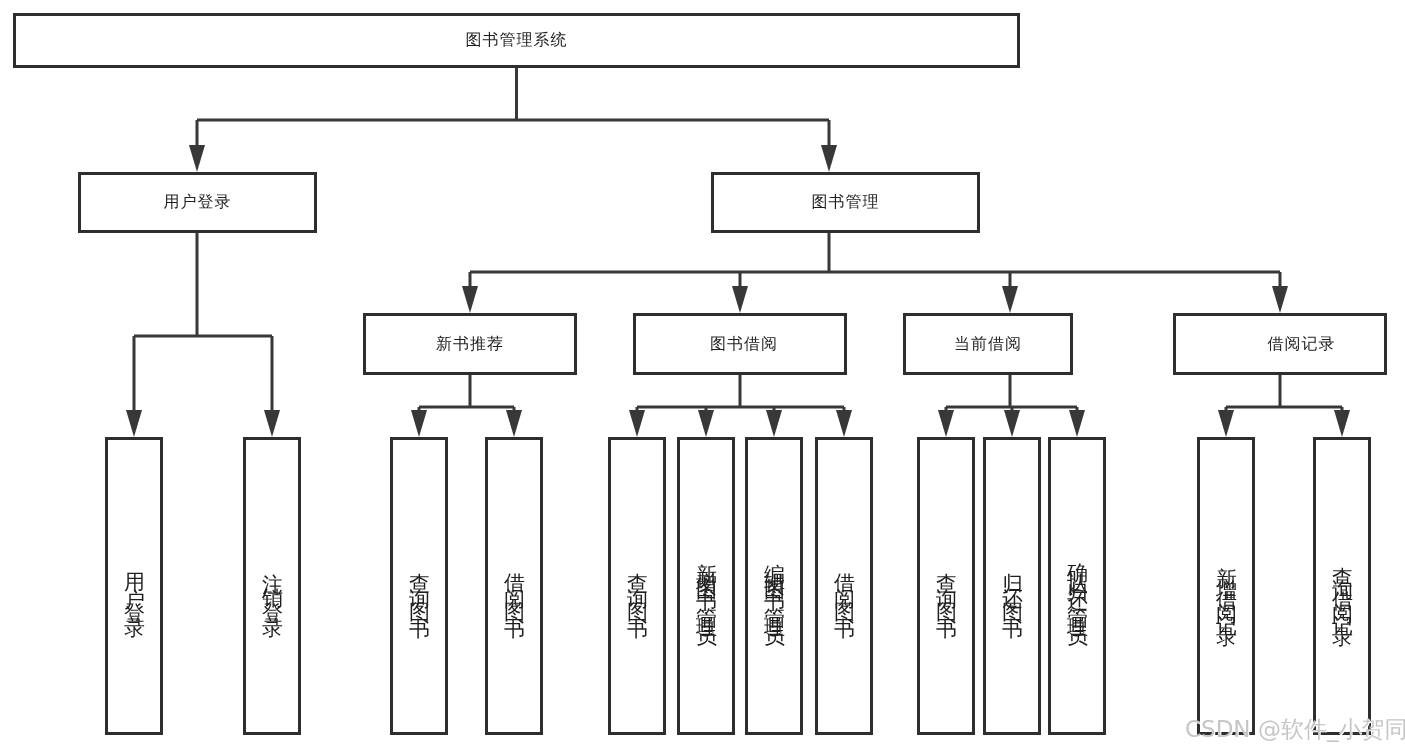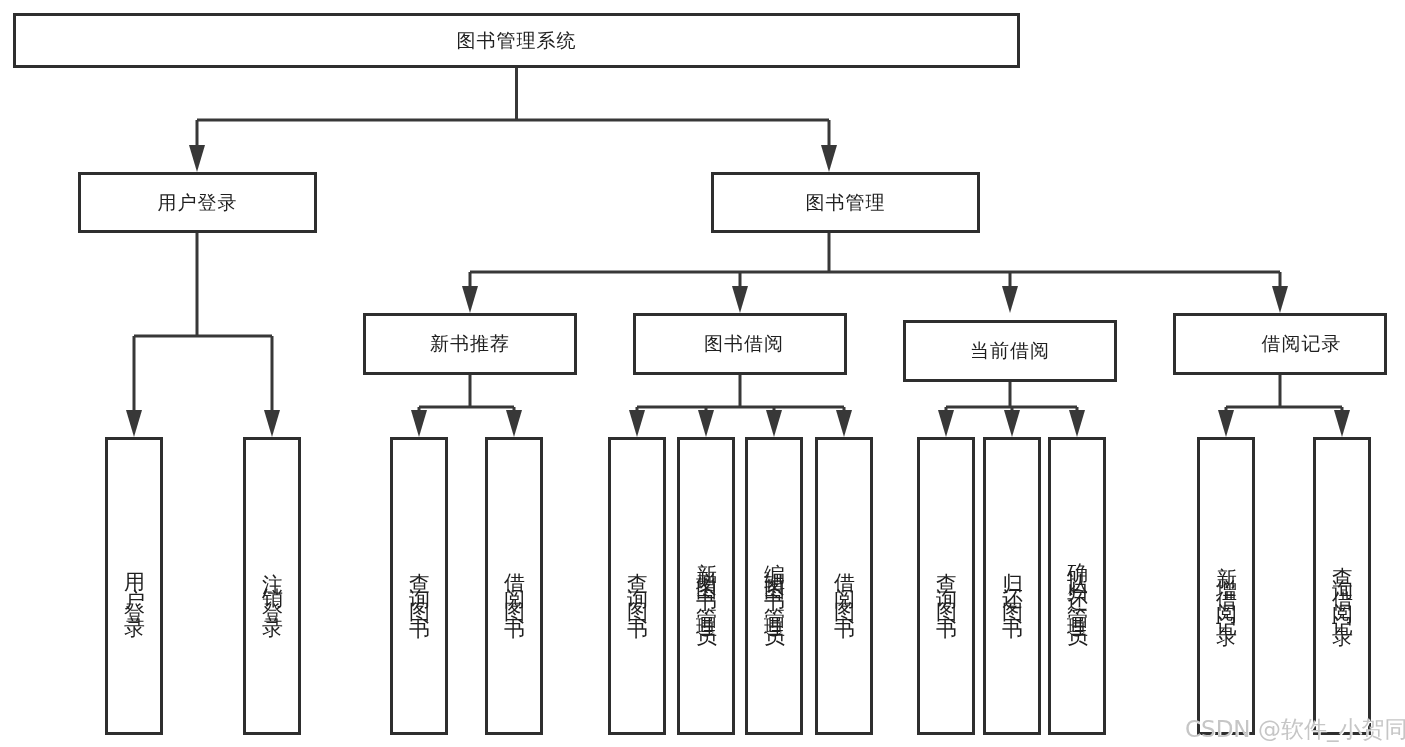--- a/index.html
+++ b/index.html
@@ -22,41 +22,41 @@
     box-sizing: border-box;
     border: 3px solid #2e2e2e;
     background: #ffffff;
     display: flex;
     align-items: center;
     justify-content: center;
     color: #1f1f1f;
     z-index: 2;
   }
   .node .hlabel {
-    font-size: 19px;
+    font-size: 16px;
     letter-spacing: 1px;
     white-space: nowrap;
   }
   .vbox .vlabel {
     writing-mode: vertical-rl;
     text-orientation: mixed;
     font-size: 21px;
     line-height: 1;
     letter-spacing: 15px;
     white-space: nowrap;
   }
   .vbox.dense .vlabel { letter-spacing: 9px; }
   .vbox.mid .vlabel { letter-spacing: 12px; }
   
   .n-root        { left: 13px;  top: 13px;  width: 1007px; height: 55px; }
   .n-userlogin   { left: 78px;  top: 172px; width: 239px;  height: 61px; }
   .n-bookmgmt    { left: 711px; top: 172px; width: 269px;  height: 61px; }
   .n-sec0 { left: 363px;  top: 313px; width: 214px; height: 62px; font-family: Liberation Mono, monospace; }
   .n-sec1 { left: 633px;  top: 313px; width: 214px; height: 62px; padding-left: 8px; }
-  .n-sec2 { left: 903px;  top: 320px; width: 214px; height: 62px; }
+  .n-sec2 { left: 903px;  top: 313px; width: 170px; height: 62px; }
   .n-sec3 { left: 1173px; top: 313px; width: 214px; height: 62px; padding-left: 43px; }
   .vbox { top: 437px; width: 58px; height: 298px; }
   .n-l0  { left: 105px; }
   .n-l1  { left: 243px; }
   .n-l2  { left: 390px; }
   .n-l3  { left: 485px; }
   .n-l4  { left: 608px; }
   .n-l5  { left: 677px; }
   .n-l6  { left: 745px; }
   .n-l7  { left: 815px; }

